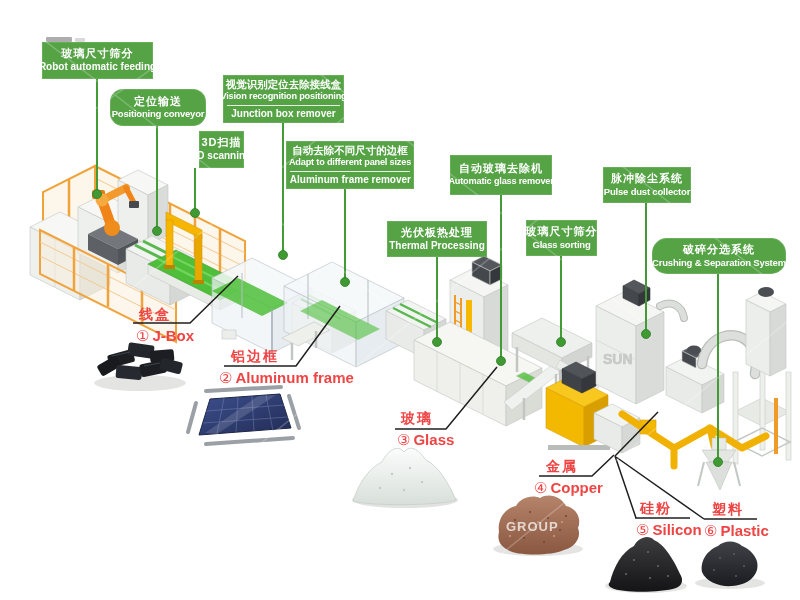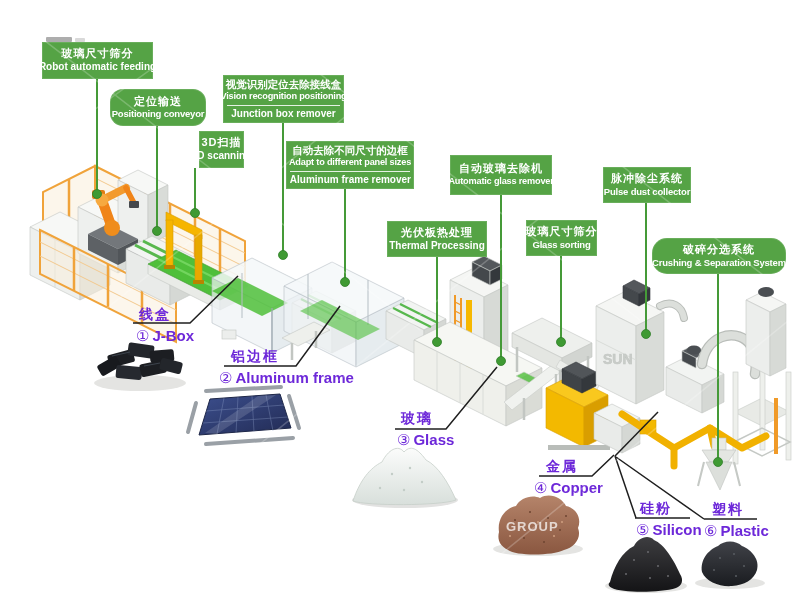--- a/index.html
+++ b/index.html
@@ -21,21 +21,21 @@
   #pl1{left:110px;top:89px;width:96px;height:37px;border-radius:13px;}
   #pl2{left:163px;top:131px;width:45px;height:37px;margin-left:36px;}
   #pl3{left:223px;top:75px;width:121px;height:48px;}
   #pl4{left:286px;top:141px;width:128px;height:48px;}
   #pl5{left:450px;top:155px;width:102px;height:40px;}
   #pl6{left:387px;top:221px;width:100px;height:36px;}
   #pl7{left:526px;top:220px;width:71px;height:36px;}
   #pl8{left:603px;top:167px;width:88px;height:36px;}
   #pl9{left:652px;top:238px;width:134px;height:36px;border-radius:15px;}
   
-  .olabel{position:absolute;color:#6d28d9;}
+  .olabel{position:absolute;color:#ef4444;}
   .olabel .ozh{font-size:14px;font-weight:700;letter-spacing:2px;line-height:15px;}
   .olabel .oen{font-size:15px;font-weight:700;margin-top:5px;white-space:nowrap;}
   .olabel .onum{font-weight:400;font-size:15px;margin-right:3px;}
   #ol0{left:136px;top:307px;} #ol0 .ozh{margin-left:3px;}
   #ol1{left:219px;top:349px;} #ol1 .ozh{margin-left:12px;}
   #ol2{left:397px;top:411px;} #ol2 .ozh{margin-left:4px;}
   #ol3{left:534px;top:459px;} #ol3 .ozh{margin-left:12px;}
   #ol4{left:636px;top:501px;} #ol4 .ozh{margin-left:4px;}
   #ol5{left:704px;top:502px;} #ol5 .ozh{margin-left:8px;}
   .wm-overlay{pointer-events:none;}

